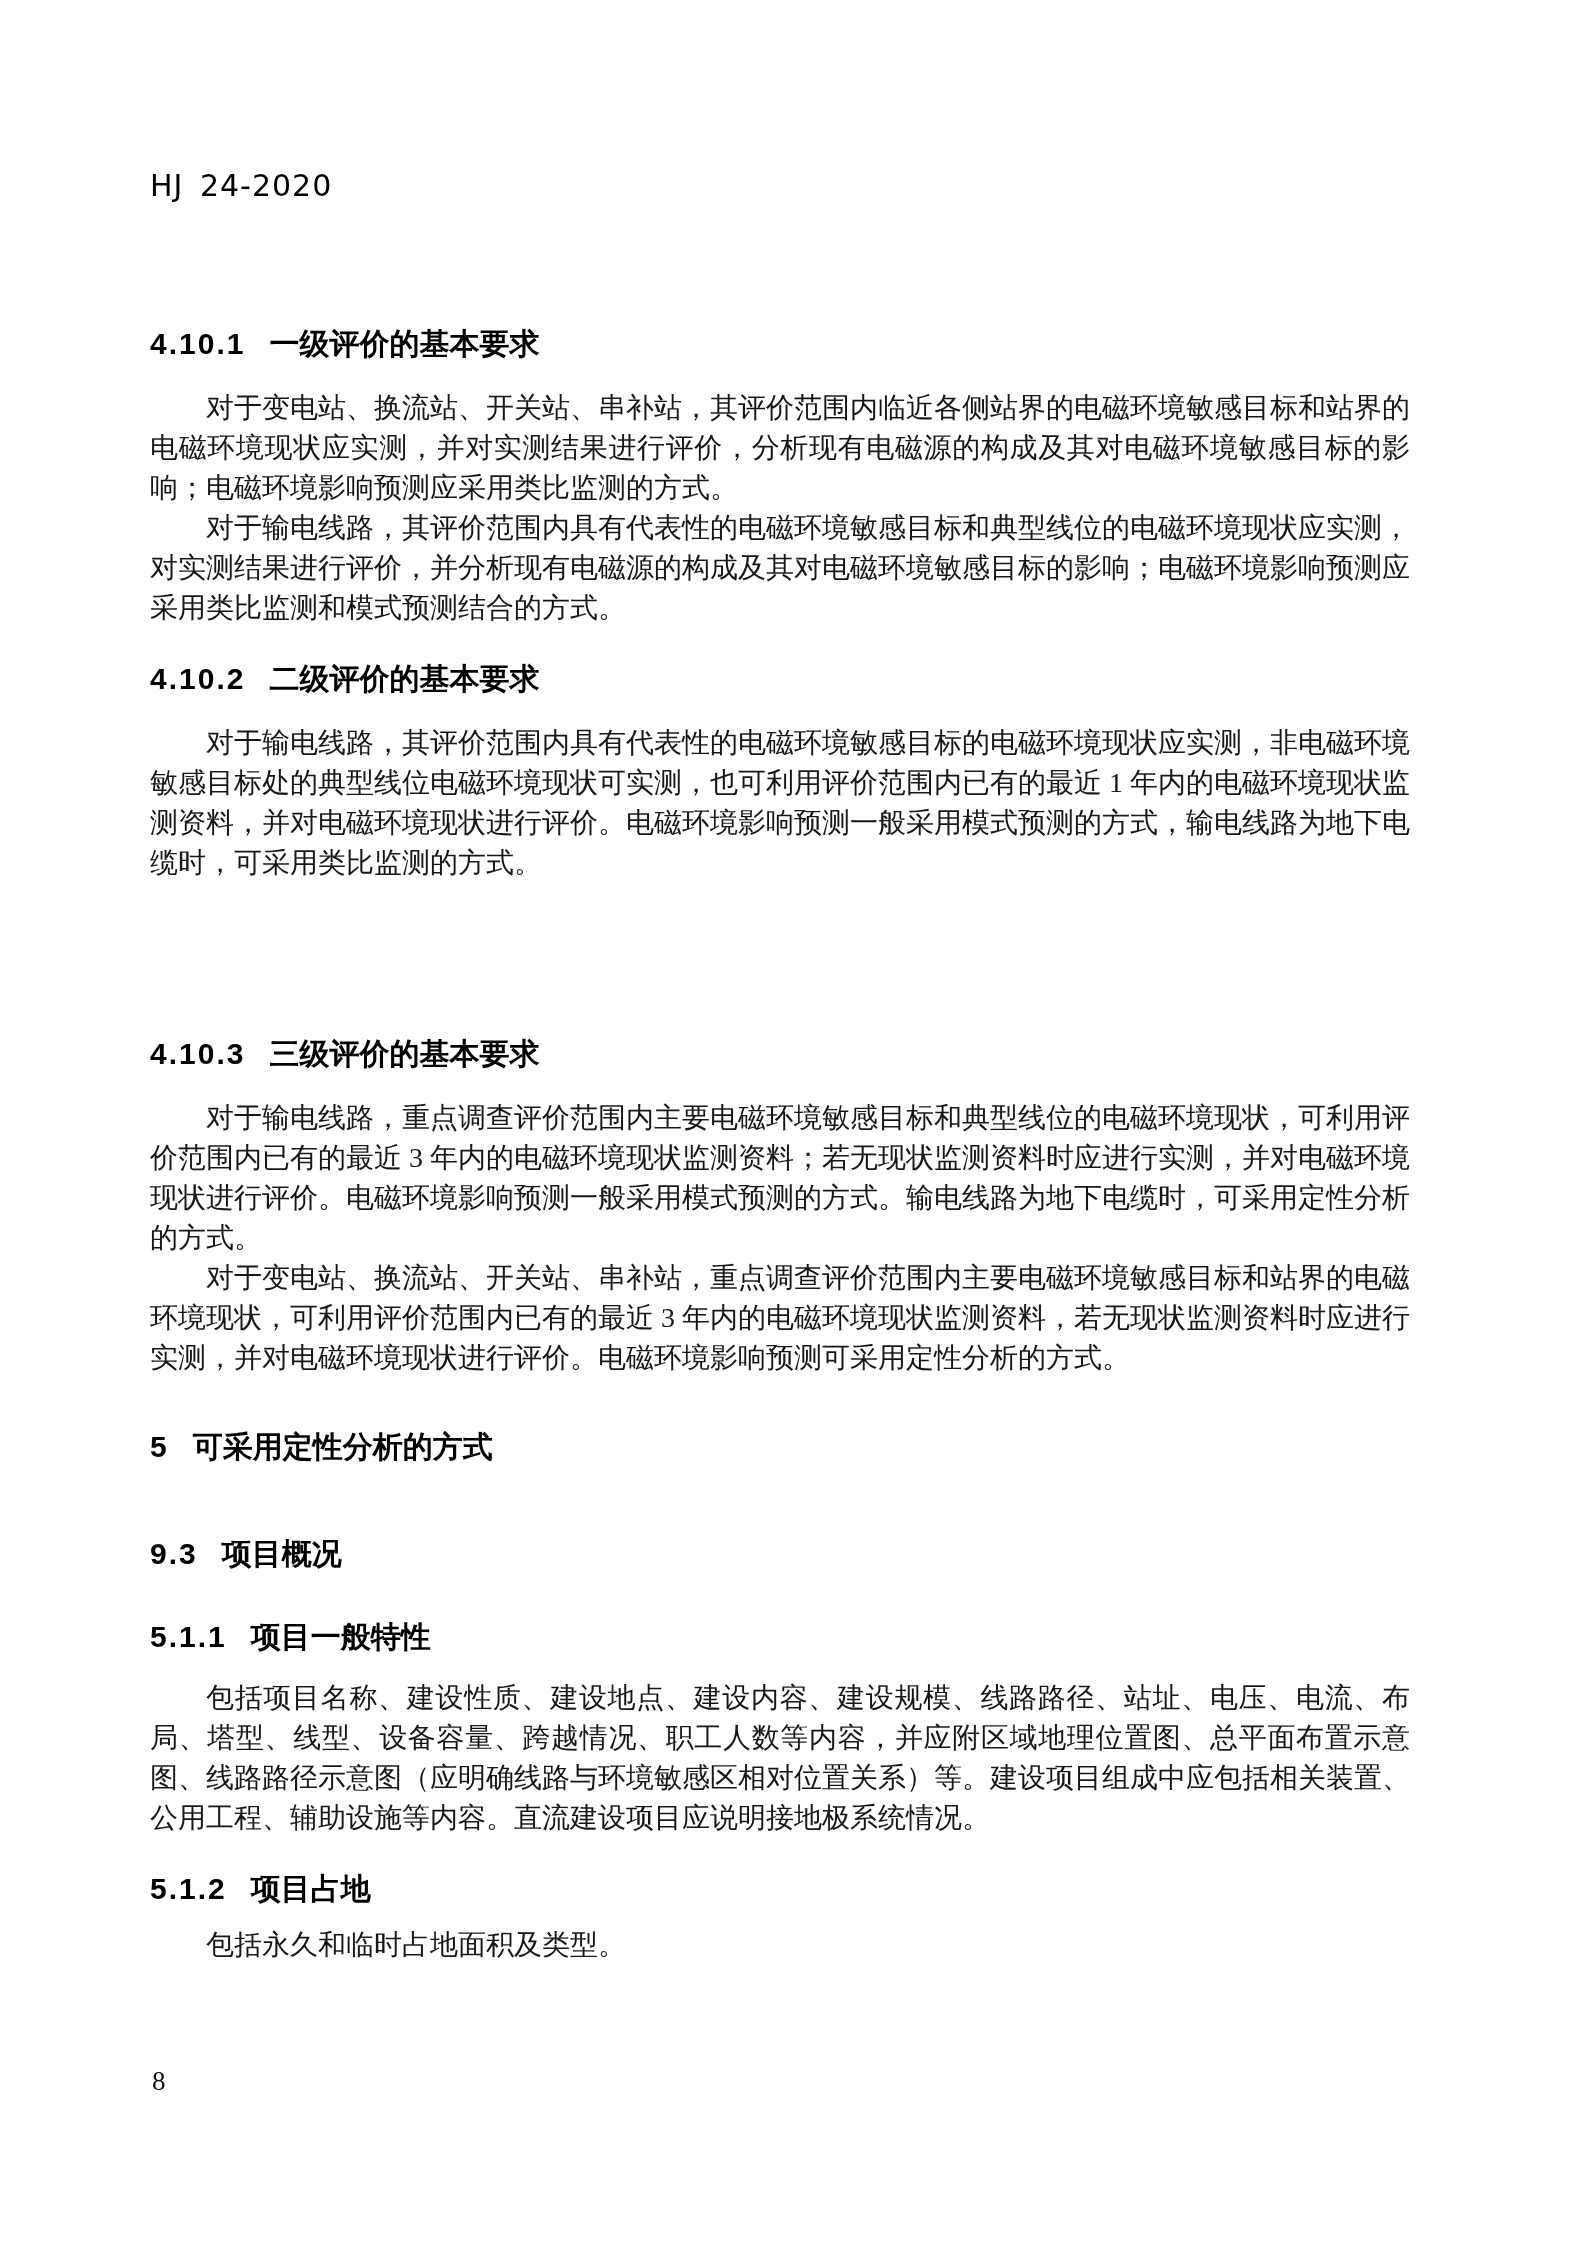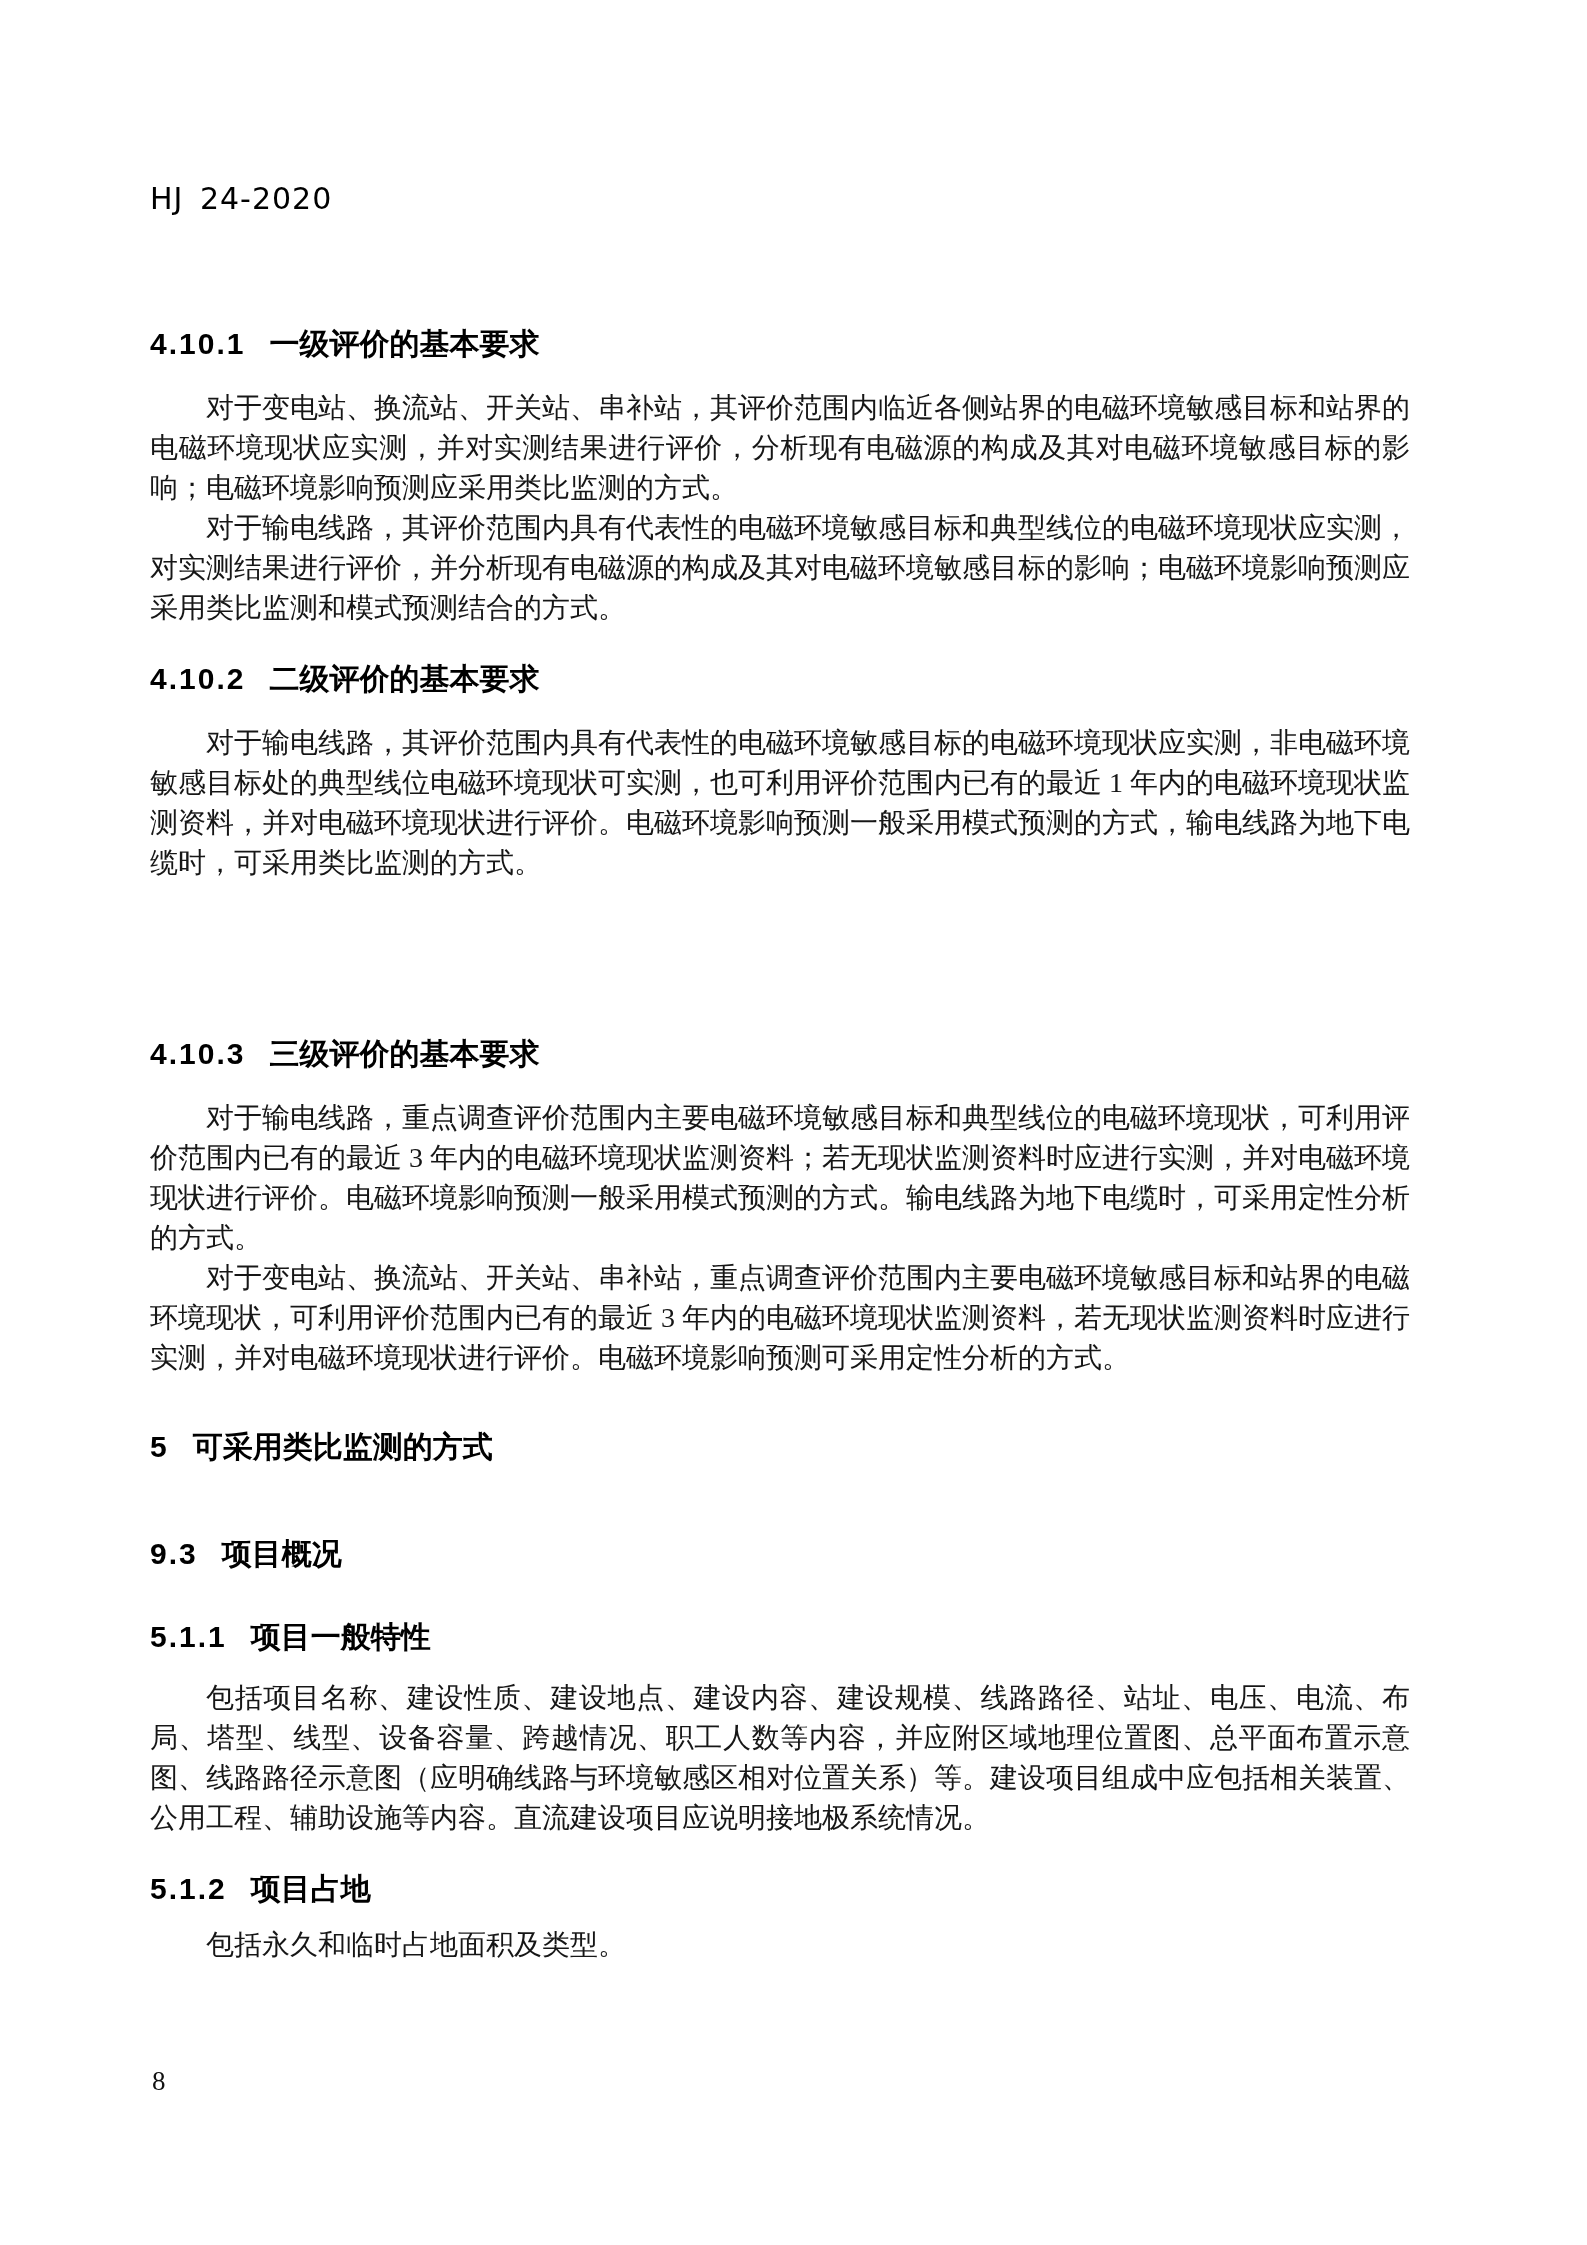--- a/index.html
+++ b/index.html
@@ -15,21 +15,20 @@
   .doc-header {
     position: absolute;
     left: 150px;
     top: 168px;
     font-family: "DejaVu Sans", "Liberation Sans", sans-serif;
     font-size: 30px;
     font-weight: 400;
     letter-spacing: 1px;
     word-spacing: 6px;
     color: #000;
-    margin-top: 13px;
   }
   .heading {
     position: absolute;
     left: 150px;
     width: 1260px;
     margin: 0;
     font-family: "Liberation Sans", "DejaVu Sans", sans-serif;
     font-size: 30px;
     line-height: 40px;
     font-weight: 700;
@@ -81,21 +80,21 @@
   <div class="body-block" style="top:723px">
     <p class="para">对于输电线路，其评价范围内具有代表性的电磁环境敏感目标的电磁环境现状应实测，非电磁环境敏感目标处的典型线位电磁环境现状可实测，也可利用评价范围内已有的最近 1 年内的电磁环境现状监测资料，并对电磁环境现状进行评价。电磁环境影响预测一般采用模式预测的方式，输电线路为地下电缆时，可采用类比监测的方式。</p>
   </div>
 
   <h2 class="heading" style="top:1034px"><span class="h-num">4.10.3</span><span class="h-title">三级评价的基本要求</span></h2>
   <div class="body-block" style="top:1098px">
     <p class="para">对于输电线路，重点调查评价范围内主要电磁环境敏感目标和典型线位的电磁环境现状，可利用评价范围内已有的最近 3 年内的电磁环境现状监测资料；若无现状监测资料时应进行实测，并对电磁环境现状进行评价。电磁环境影响预测一般采用模式预测的方式。输电线路为地下电缆时，可采用定性分析的方式。</p>
     <p class="para">对于变电站、换流站、开关站、串补站，重点调查评价范围内主要电磁环境敏感目标和站界的电磁环境现状，可利用评价范围内已有的最近 3 年内的电磁环境现状监测资料，若无现状监测资料时应进行实测，并对电磁环境现状进行评价。电磁环境影响预测可采用定性分析的方式。</p>
   </div>
 
-  <h1 class="heading" style="top:1427px"><span class="h-num">5</span><span class="h-title">可采用类比监测的方式</span></h1>
+  <h1 class="heading" style="top:1427px"><span class="h-num">5</span><span class="h-title">可采用定性分析的方式</span></h1>
 
   <h2 class="heading" style="top:1534px"><span class="h-num">9.3</span><span class="h-title">项目概况</span></h2>
 
   <h2 class="heading" style="top:1617px"><span class="h-num">5.1.1</span><span class="h-title">项目一般特性</span></h2>
   <div class="body-block" style="top:1678px">
     <p class="para">包括项目名称、建设性质、建设地点、建设内容、建设规模、线路路径、站址、电压、电流、布局、塔型、线型、设备容量、跨越情况、职工人数等内容，并应附区域地理位置图、总平面布置示意图、线路路径示意图（应明确线路与环境敏感区相对位置关系）等。建设项目组成中应包括相关装置、公用工程、辅助设施等内容。直流建设项目应说明接地极系统情况。</p>
   </div>
 
   <h2 class="heading" style="top:1869px"><span class="h-num">5.1.2</span><span class="h-title">项目占地</span></h2>
   <div class="body-block" style="top:1925px">

